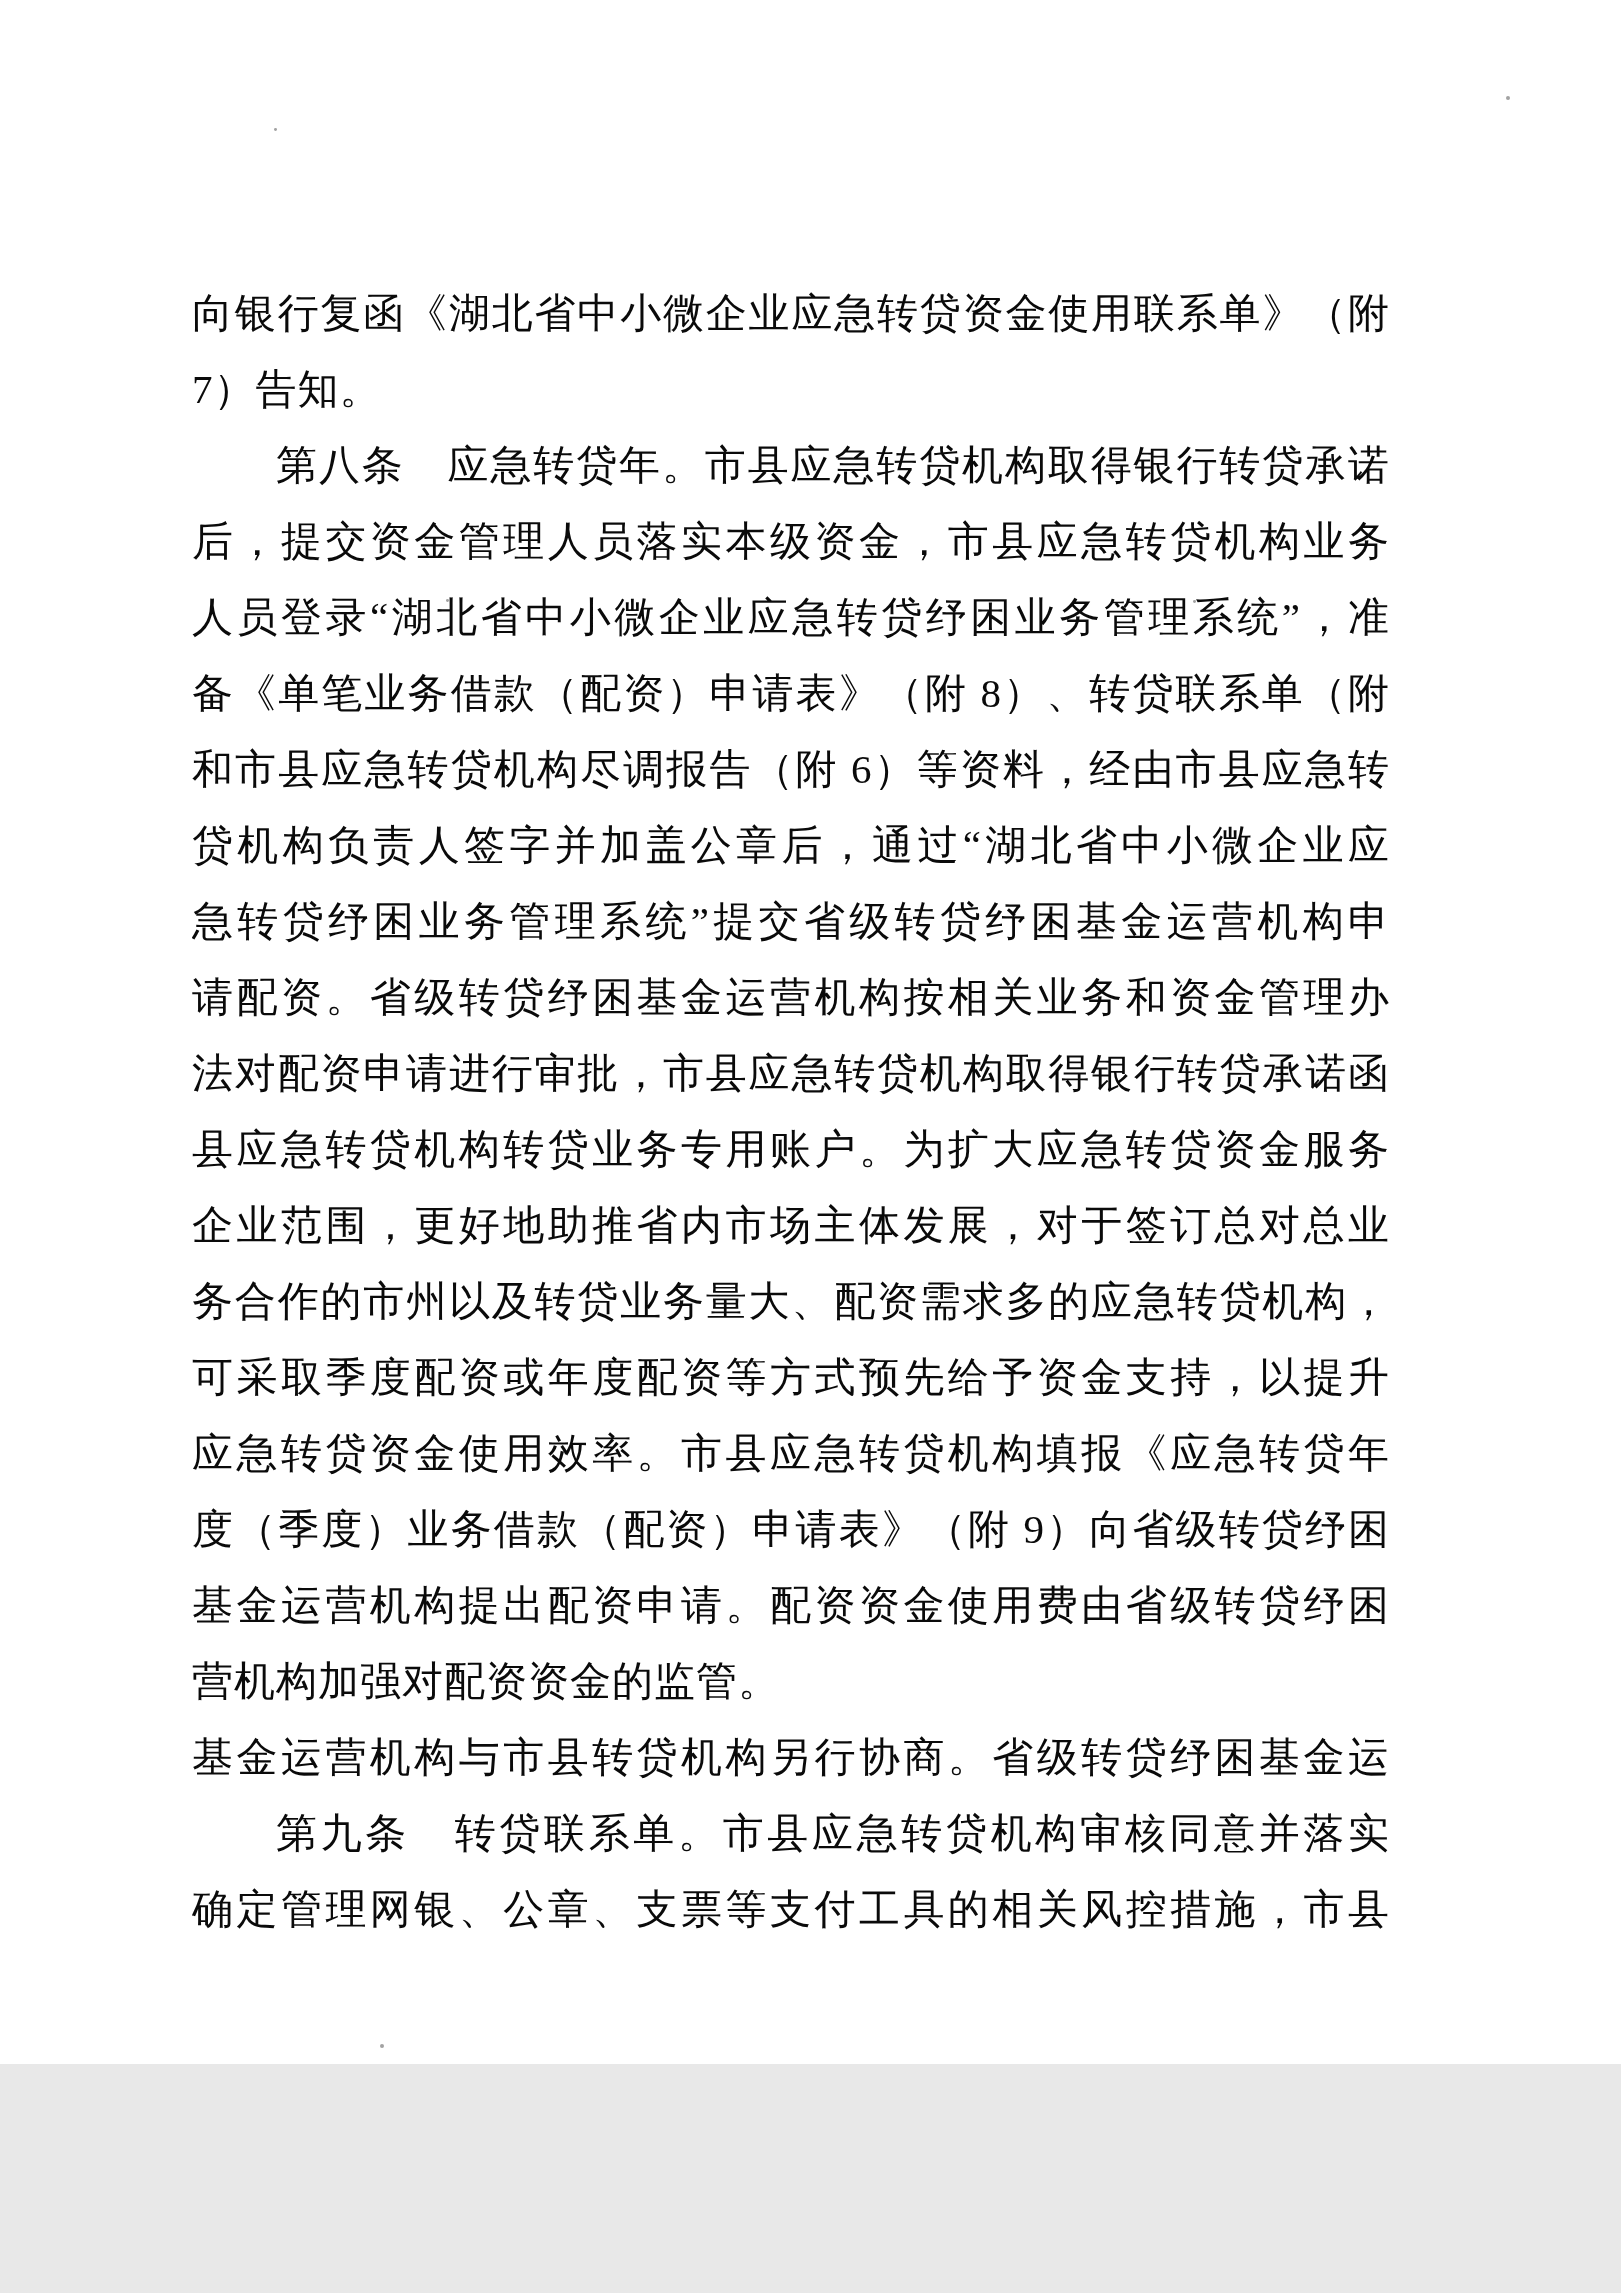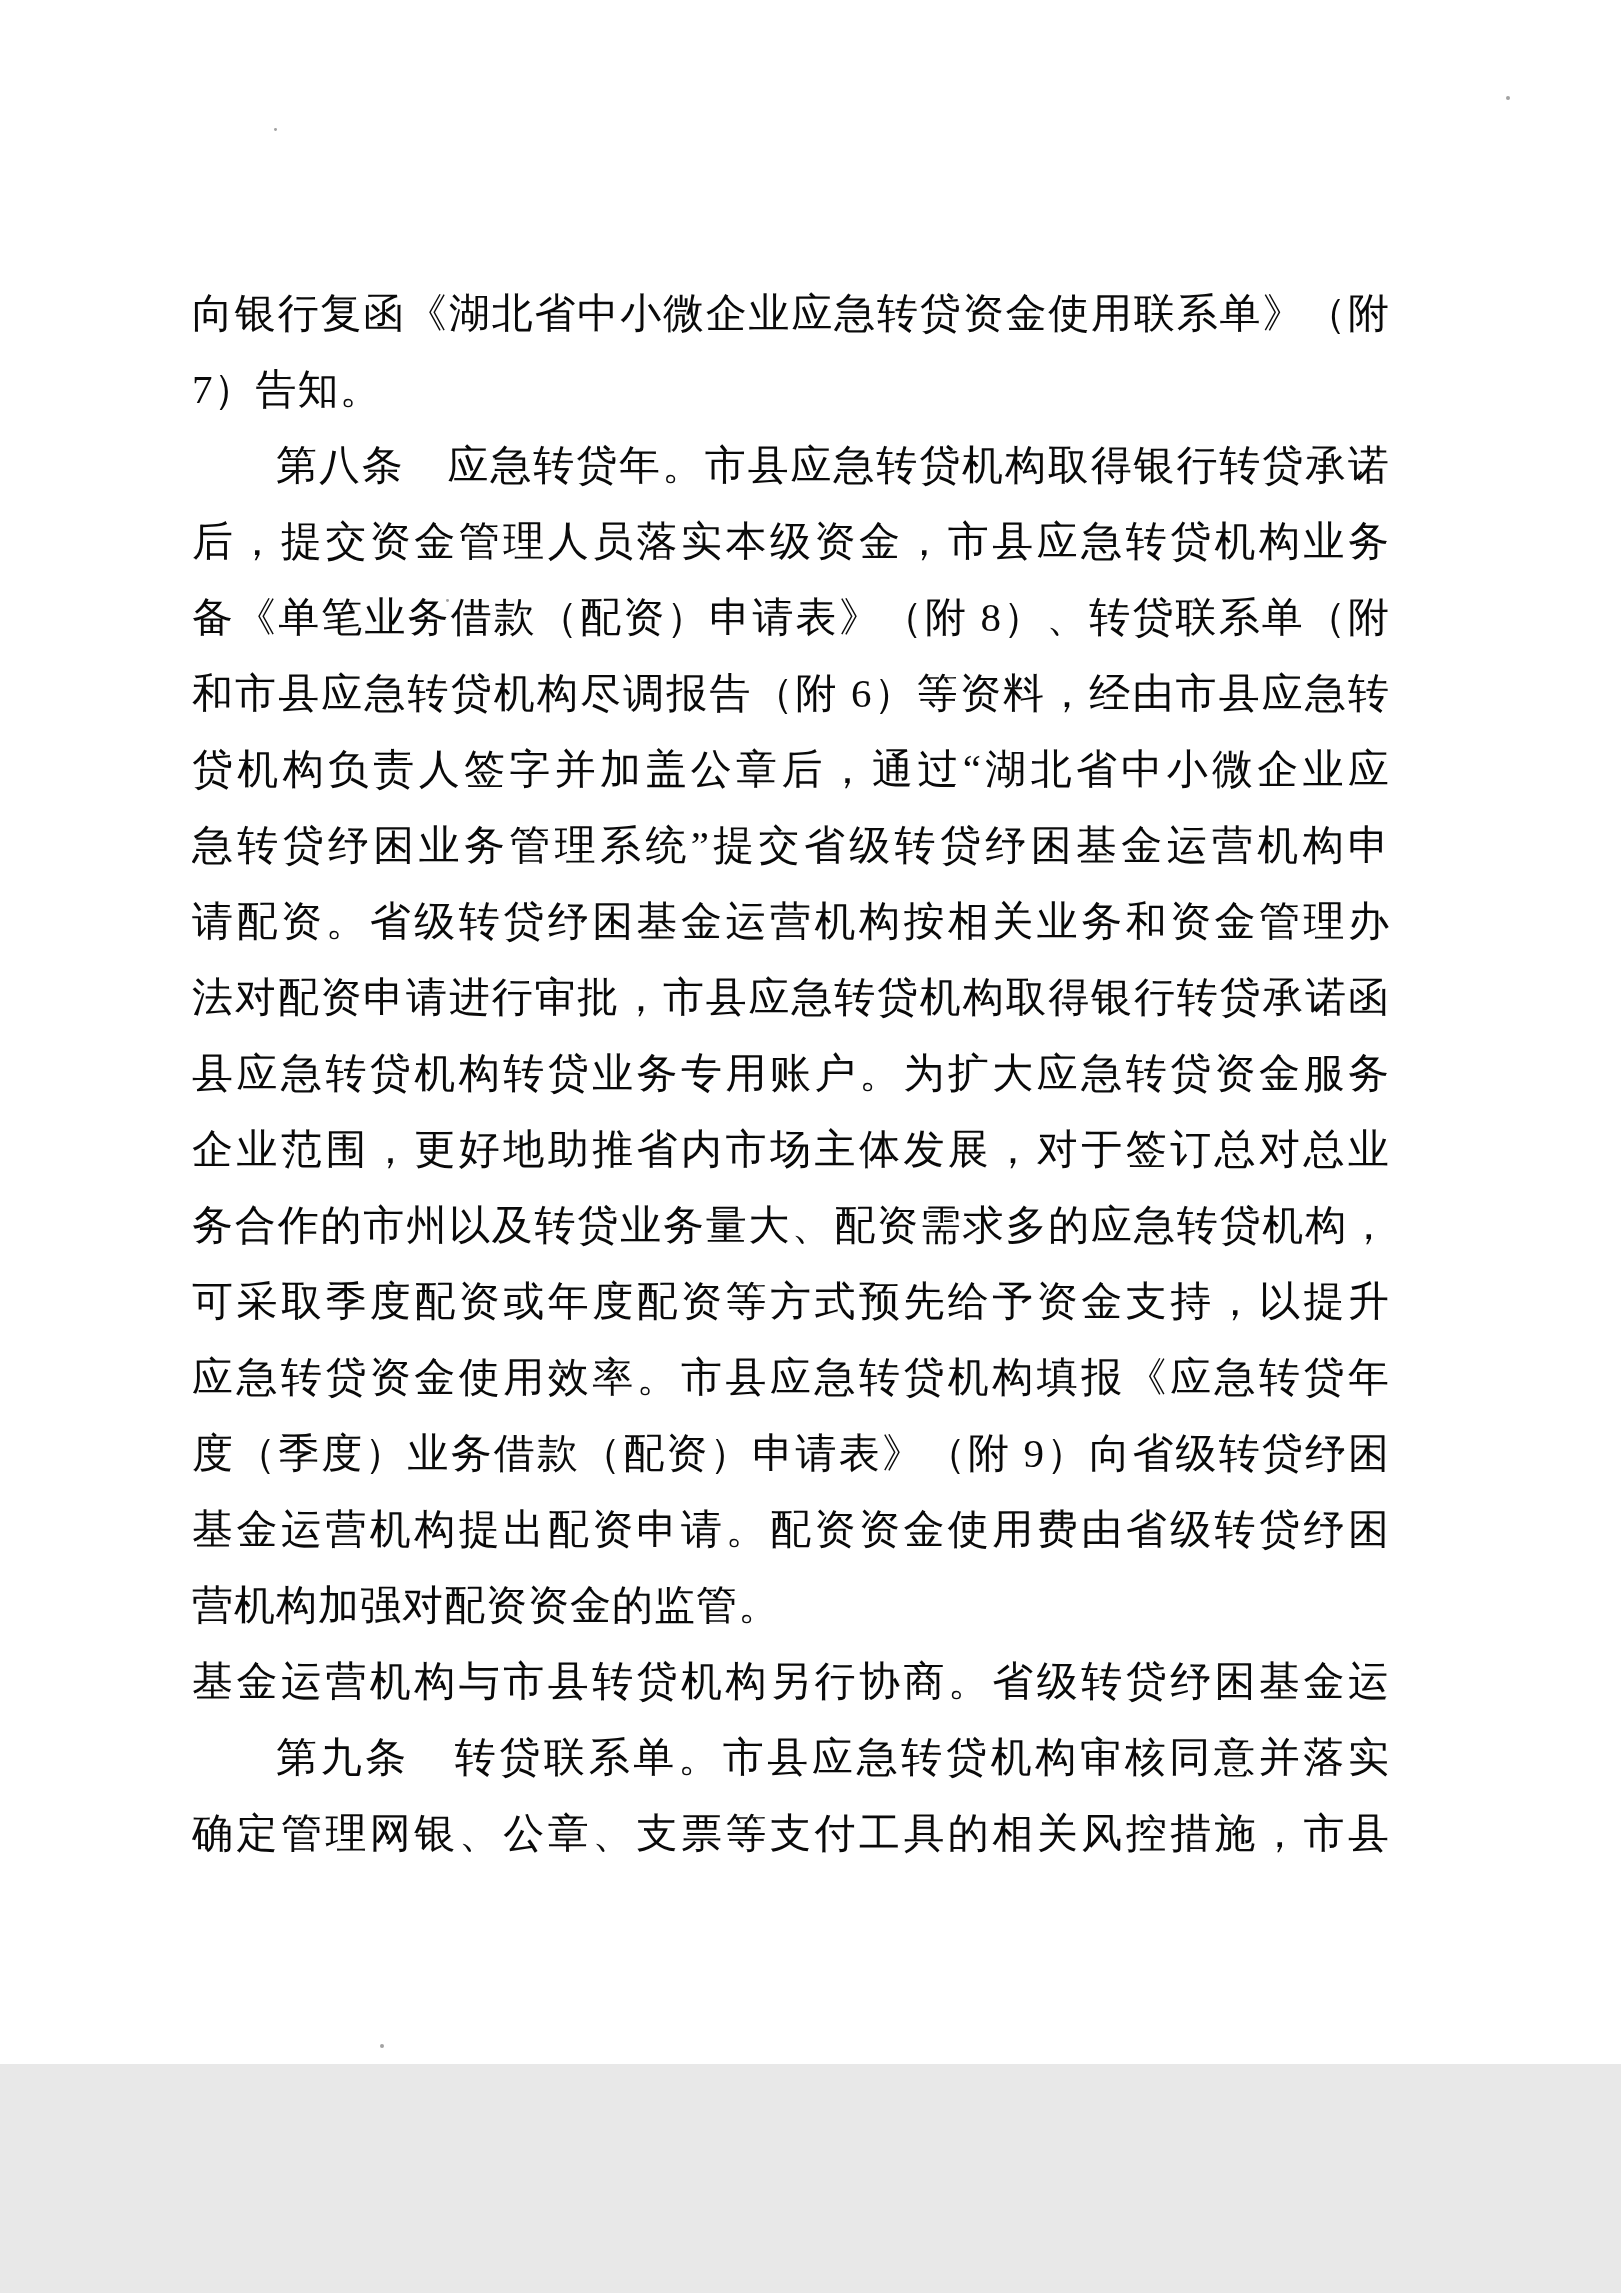--- a/index.html
+++ b/index.html
@@ -63,20 +63,21 @@
 </style>
 </head>
 <body>
 
 <div class="page">
   <div class="text-block" id="text-block">
       <div class="line">向银行复函《湖北省中小微企业应急转贷资金使用联系单》（附</div>
       <div class="line no-fill">7）告知。</div>
       <div class="line indent">第八条　应急转贷年。市县应急转贷机构取得银行转贷承诺函</div>
       <div class="line">后，提交资金管理人员落实本级资金，市县应急转贷机构业务</div>
+      <div class="line">人员登录“湖北省中小微企业应急转贷纾困业务管理系统”，准</div>
       <div class="line">备《单笔业务借款（配资）申请表》（附 8）、转贷联系单（附 7）</div>
       <div class="line">和市县应急转贷机构尽调报告（附 6）等资料，经由市县应急转</div>
       <div class="line">贷机构负责人签字并加盖公章后，通过“湖北省中小微企业应</div>
       <div class="line">急转贷纾困业务管理系统”提交省级转贷纾困基金运营机构申</div>
       <div class="line">请配资。省级转贷纾困基金运营机构按相关业务和资金管理办</div>
       <div class="line">法对配资申请进行审批，市县应急转贷机构取得银行转贷承诺函</div>
       <div class="line">县应急转贷机构转贷业务专用账户。为扩大应急转贷资金服务</div>
       <div class="line">企业范围，更好地助推省内市场主体发展，对于签订总对总业</div>
       <div class="line">务合作的市州以及转贷业务量大、配资需求多的应急转贷机构，</div>
       <div class="line">可采取季度配资或年度配资等方式预先给予资金支持，以提升</div>

